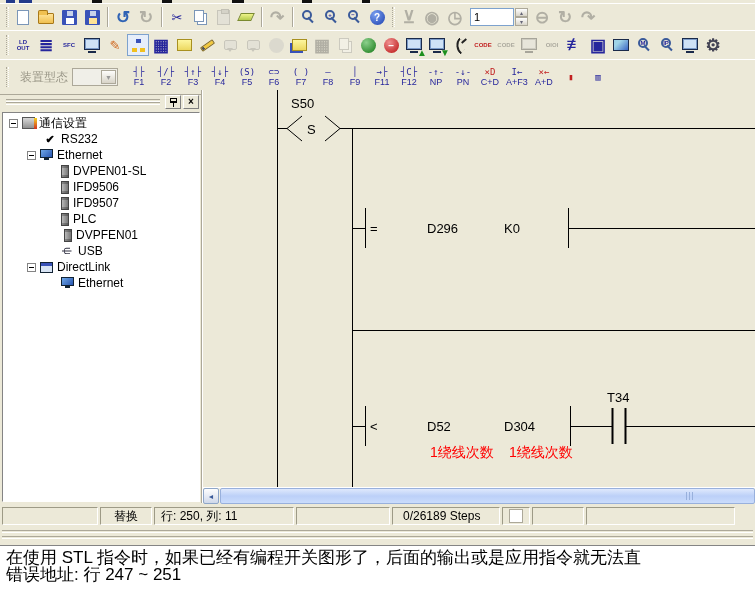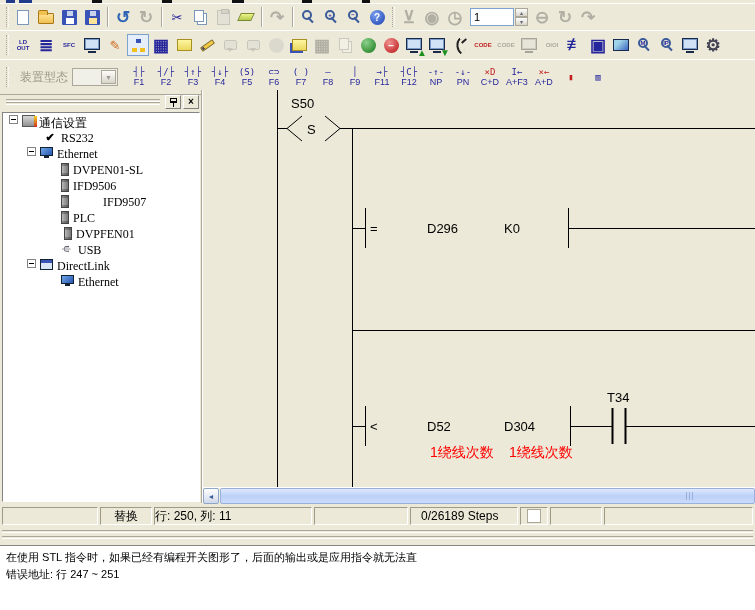--- a/index.html
+++ b/index.html
@@ -67,21 +67,21 @@
 .fglyph.redg{color:#c22020}
 .flabel{font-size:9px;line-height:9px}
 
 #panel-header{position:absolute;left:0;top:92px;width:202px;height:20px;display:flex;align-items:center;padding:0 3px}
 .hgrip{flex:1;margin:0 3px}
 .hgrip div{height:3px;border-top:1px solid #aca899;border-bottom:1px solid #fff}
 .hbtn{width:16px;height:14px;background:#ece9d8;border:1px solid;border-color:#fff #808080 #808080 #fff;display:flex;align-items:center;justify-content:center;font-size:10px;font-weight:bold;margin-left:2px;flex:none;line-height:10px}
 .pinicon{width:7px;height:5px;border:1px solid #000;border-bottom:2px solid #000;position:relative;margin-top:-4px}
 .pinicon::after{content:"";position:absolute;left:2px;bottom:-6px;width:1px;height:4px;background:#000}
 #tree-box{position:absolute;left:2px;top:112px;width:198px;height:390px;background:#fff;border:1px solid;border-color:#848484 #fff #fff #848484;overflow:hidden;padding-top:2px}
-.trow{height:16px;display:flex;align-items:flex-start;white-space:nowrap;font-family:Liberation Serif, serif;font-size:12px}
+.trow{height:16px;display:flex;align-items:center;white-space:nowrap;font-family:Liberation Sans, sans-serif;font-size:12px}
 .trow .tlabel{margin-left:4px}
 .t-exp{width:9px;height:9px;border:1px solid #848484;background:#fff;position:relative;flex:none;margin-right:4px}
 .t-exp::after{content:"";position:absolute;top:3px;left:1px;width:5px;height:1px;background:#000}
 .ti{flex:none;position:relative}
 .t-check{font-size:11px;font-weight:bold;width:14px;text-align:center}
 .t-chip{width:13px;height:12px;background:linear-gradient(#d8d8d8,#909090);border:1px solid #555}
 .t-chip::after{content:"";position:absolute;right:-3px;top:0;width:3px;height:11px;background:linear-gradient(#f5d020,#d03020)}
 .t-mon{width:13px;height:9px;border:1px solid #123;background:linear-gradient(135deg,#6fa8e8,#2855b0);margin-bottom:3px}
 .t-mon::after{content:"";position:absolute;bottom:-3px;left:3px;width:5px;height:2px;background:#123}
 .t-mod{width:8px;height:13px;background:linear-gradient(90deg,#b8b8b8,#787878);border:1px solid #444;box-shadow:inset 0 2px 0 rgba(0,0,0,.25),inset 0 -2px 0 rgba(0,0,0,.25)}
@@ -91,26 +91,26 @@
 #main-divider{position:absolute;left:201px;top:90px;width:2px;height:413px;border-left:1px solid #aca899;border-right:1px solid #fff}
 #ladder{position:absolute;left:203px;top:90px;width:552px;height:397px;background:#ece9d8}
 
 #hscroll{position:absolute;left:203px;top:487px;width:552px;height:16px;background:#f1efe2;border-top:1px solid #fff}
 .sb-btn{position:absolute;left:0;top:0;width:16px;height:16px;background:linear-gradient(#fefefe,#cfd8ea);border:1px solid #8ea6c8;border-radius:2px;font-size:7px;color:#3a5a9a;display:flex;align-items:center;justify-content:center}
 .sb-thumb{position:absolute;left:17px;top:0;width:535px;height:16px;background:linear-gradient(#dfe9fc,#bcd0f8 50%,#cadcfc);border:1px solid #98b0dc;border-radius:2px}
 .sb-gripmk{position:absolute;left:483px;top:4px;width:1px;height:8px;background:#98b0dc;box-shadow:3px 0 0 #98b0dc,6px 0 0 #98b0dc}
 
 #statusbar{position:absolute;left:0;top:505px;width:755px;height:22px;display:flex;gap:2px;padding:2px 1px 0 2px}
 .sect{height:18px;border:1px solid;border-color:#9d9a86 #fff #fff #9d9a86;display:flex;align-items:center;flex:none;font-size:12px}
-.s1{width:96px}.s2{width:52px;justify-content:center}.s3{width:158px;}.s4{width:94px}.s5{width:108px;padding-left:10px}.s6{width:28px;justify-content:center}.s7{width:52px}.s8{width:149px}
+.s1{width:96px}.s2{width:52px;justify-content:center}.s3{width:140px;padding-left:6px}.s4{width:94px}.s5{width:108px;padding-left:10px}.s6{width:28px;justify-content:center}.s7{width:52px}.s8{width:149px}
 #steps-box{width:14px;height:14px;background:#fff;border:1px solid #aca899}
 
 #splitter{position:absolute;left:0;top:527px;width:755px;height:18px}
 #splitter div{height:3px;border-top:1px solid #aca899;border-bottom:1px solid #fff;margin:3px 2px 0}
-#msg{position:absolute;left:0;top:545px;width:755px;height:65px;background:#fff;border-top:1px solid #848484;padding:3px 6px;line-height:17px;font-size:11px}
+#msg{position:absolute;left:0;top:545px;width:755px;height:65px;background:#fff;border-top:1px solid #848484;padding:3px 6px;line-height:17px;font-size:17px}
 
 #menuclip{position:absolute;left:0;top:0;width:755px;height:3px}
 #menuclip i{position:absolute;top:0;height:3px;display:block}
 </style>
 </head>
 <body>
 
 <div id="menuclip">
   <i style="left:6px;width:9px;background:#223a8a"></i>
   <i style="left:19px;width:13px;background:#223a8a"></i>
@@ -408,21 +408,21 @@
       <span class="tlabel">Ethernet</span>
     </div>
     <div class="trow" style="padding-left: 58px;">
       <span class="ti t-mod"></span>
       <span class="tlabel">DVPEN01-SL</span>
     </div>
     <div class="trow" style="padding-left: 58px;">
       <span class="ti t-mod"></span>
       <span class="tlabel">IFD9506</span>
     </div>
-    <div class="trow" style="padding-left: 58px; gap: 30px;">
+    <div class="trow" style="padding-left: 58px;">
       <span class="ti t-mod"></span>
       <span class="tlabel">IFD9507</span>
     </div>
     <div class="trow" style="padding-left: 58px;">
       <span class="ti t-mod"></span>
       <span class="tlabel">PLC</span>
     </div>
     <div class="trow" style="padding-left: 61px;">
       <span class="ti t-mod"></span>
       <span class="tlabel">DVPFEN01</span>

